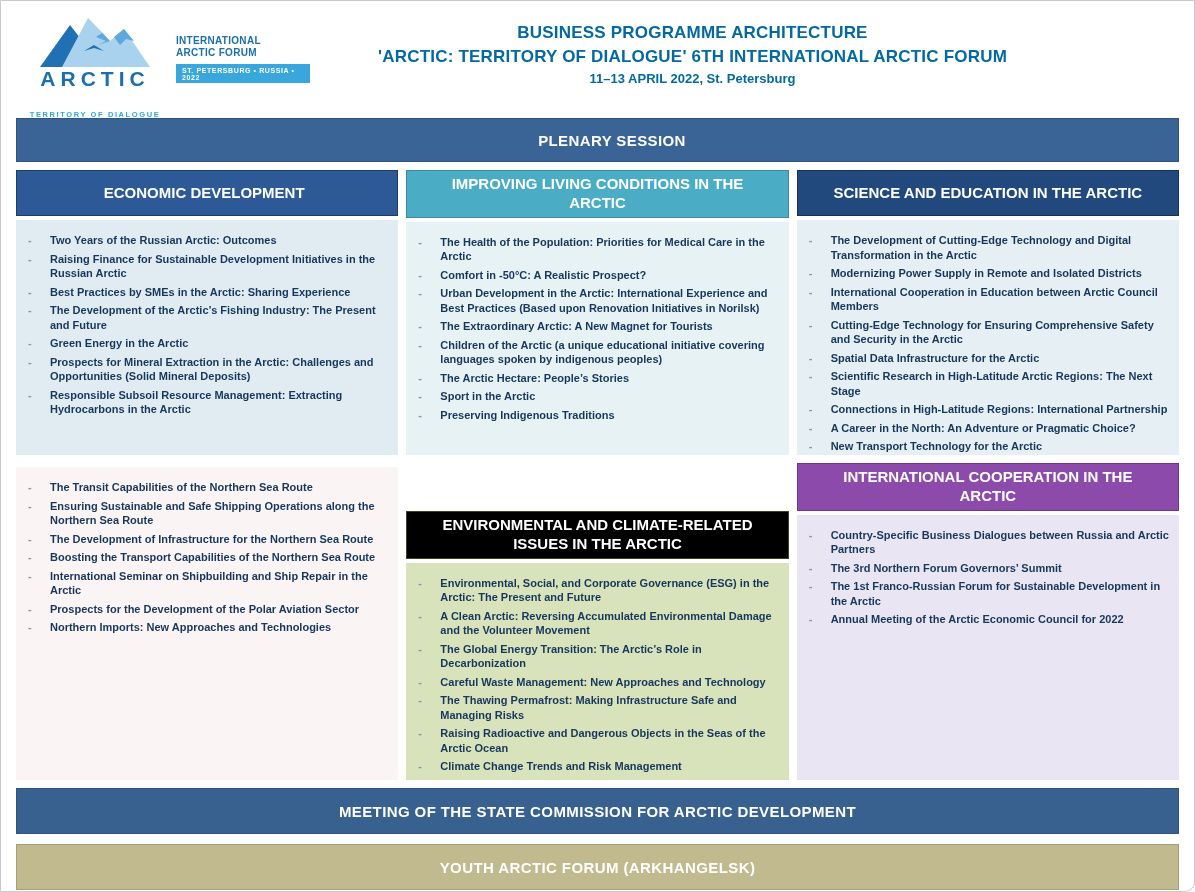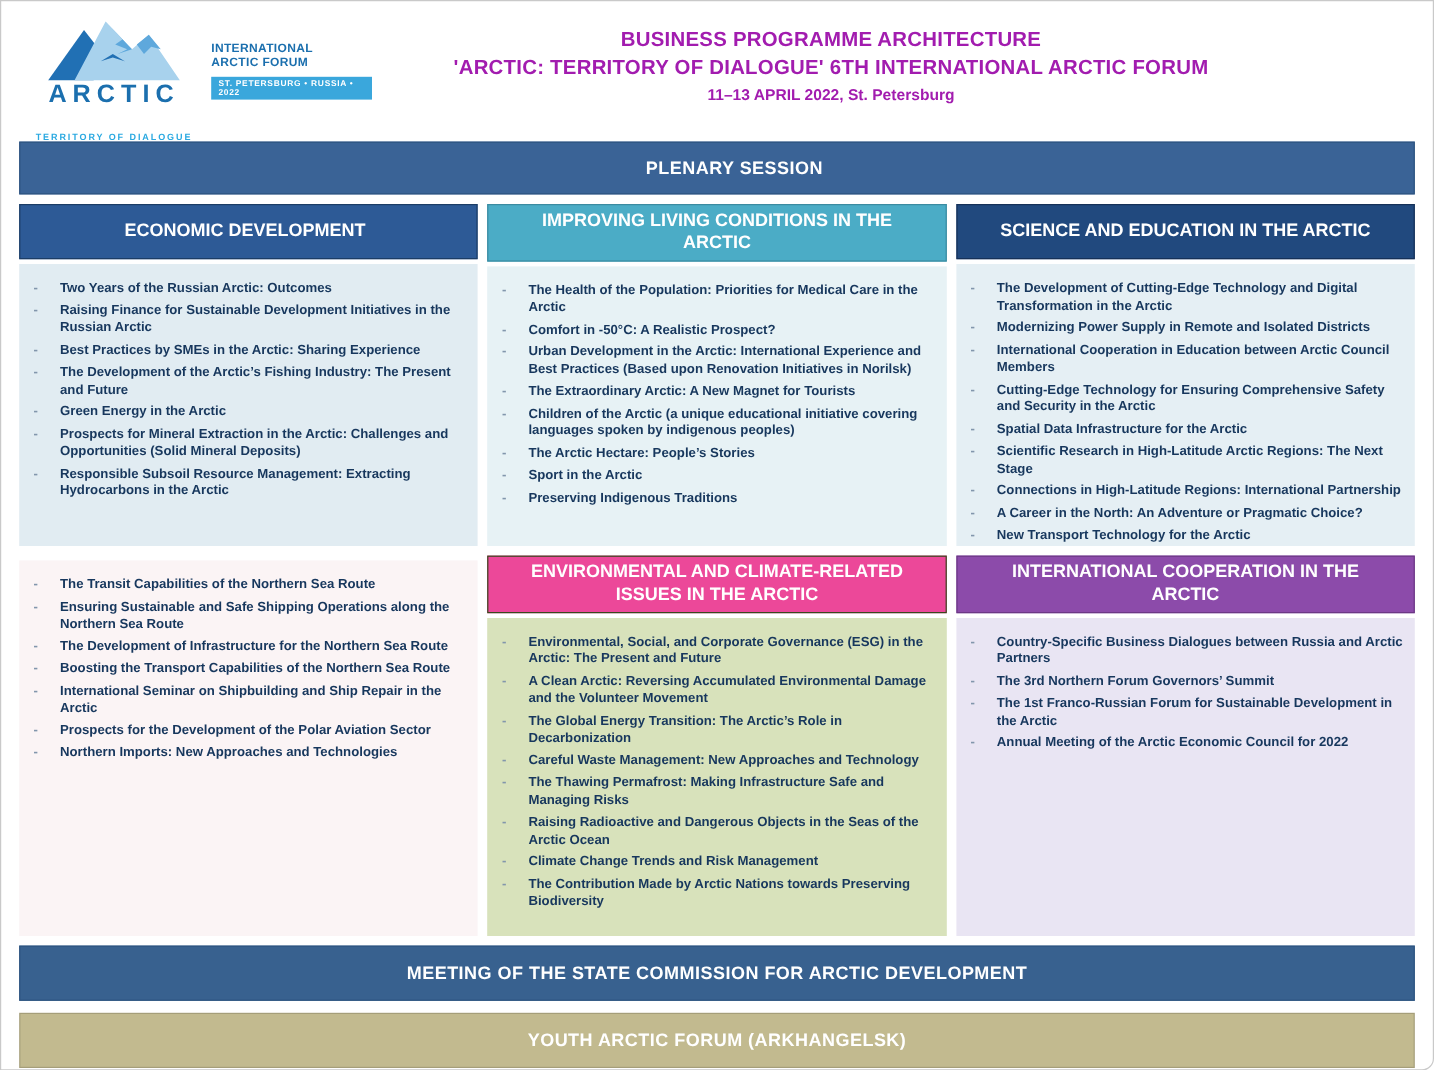--- a/index.html
+++ b/index.html
@@ -23,21 +23,21 @@
   .logo-mark { display:flex; flex-direction:column; align-items:center; width:130px; }
   .logo-mark svg { display:block; }
   .logo-wordmark { font-size:21px; font-weight:bold; letter-spacing:5px; color:#1b6fae; line-height:1; margin-top:1px; }
   .logo-tagline { font-size:7.5px; font-weight:bold; letter-spacing:1.6px; color:#2aa9e1; margin-top:21px; white-space:nowrap; }
   .forum-block { padding-top:20px; }
   .forum-title { font-size:10px; font-weight:bold; color:#1b6fae; line-height:1.2; letter-spacing:.3px; }
   .forum-badge {
     margin-top:5px; display:inline-block; background:#3aa7dc; color:#ffffff;
     font-size:7px; font-weight:bold; letter-spacing:.6px; padding:3px 6px 2px;
   }
-  .title-block { flex:1; text-align:center; padding:8px 96px 0 0; color:#a21caf; }
+  .title-block { flex:1; text-align:center; padding:8px 96px 0 0; color:#0369a1; }
   .title-line1 { font-size:17px; font-weight:bold; letter-spacing:.2px; }
   .title-line2 { font-size:17px; font-weight:bold; letter-spacing:.2px; margin-top:4px; }
   .title-line3 { font-size:13px; font-weight:bold; margin-top:4px; }
 
   
   .banner {
     height:44px; display:flex; align-items:center; justify-content:center;
     color:#ffffff; font-weight:bold; font-size:15px; letter-spacing:.4px;
     border:1px solid rgba(0,0,0,.25); flex:none;
   }
@@ -250,21 +250,21 @@
             </li>
             <li>
               <span class="dash">-</span>
               <span class="txt">Northern Imports: New Approaches and Technologies</span>
             </li>
           </ul>
       </div>
     </section>
 
     <section class="panel">
-      <header class="panel-header" style="background: #ec4899; border-color: rgb(57, 72, 28);">ENVIRONMENTAL AND CLIMATE-RELATED ISSUES IN THE ARCTIC</header>
+      <header class="panel-header" style="background: #000000; border-color: rgb(57, 72, 28); margin-top: 48px;">ENVIRONMENTAL AND CLIMATE-RELATED ISSUES IN THE ARCTIC</header>
       <div class="panel-body" style="background: rgb(216, 226, 187);">
         <ul class="topic-list">
             <li>
               <span class="dash">-</span>
               <span class="txt">Environmental, Social, and Corporate Governance (ESG) in the Arctic: The Present and Future</span>
             </li>
             <li>
               <span class="dash">-</span>
               <span class="txt">A Clean Arctic: Reversing Accumulated Environmental Damage and the Volunteer Movement</span>
             </li>

